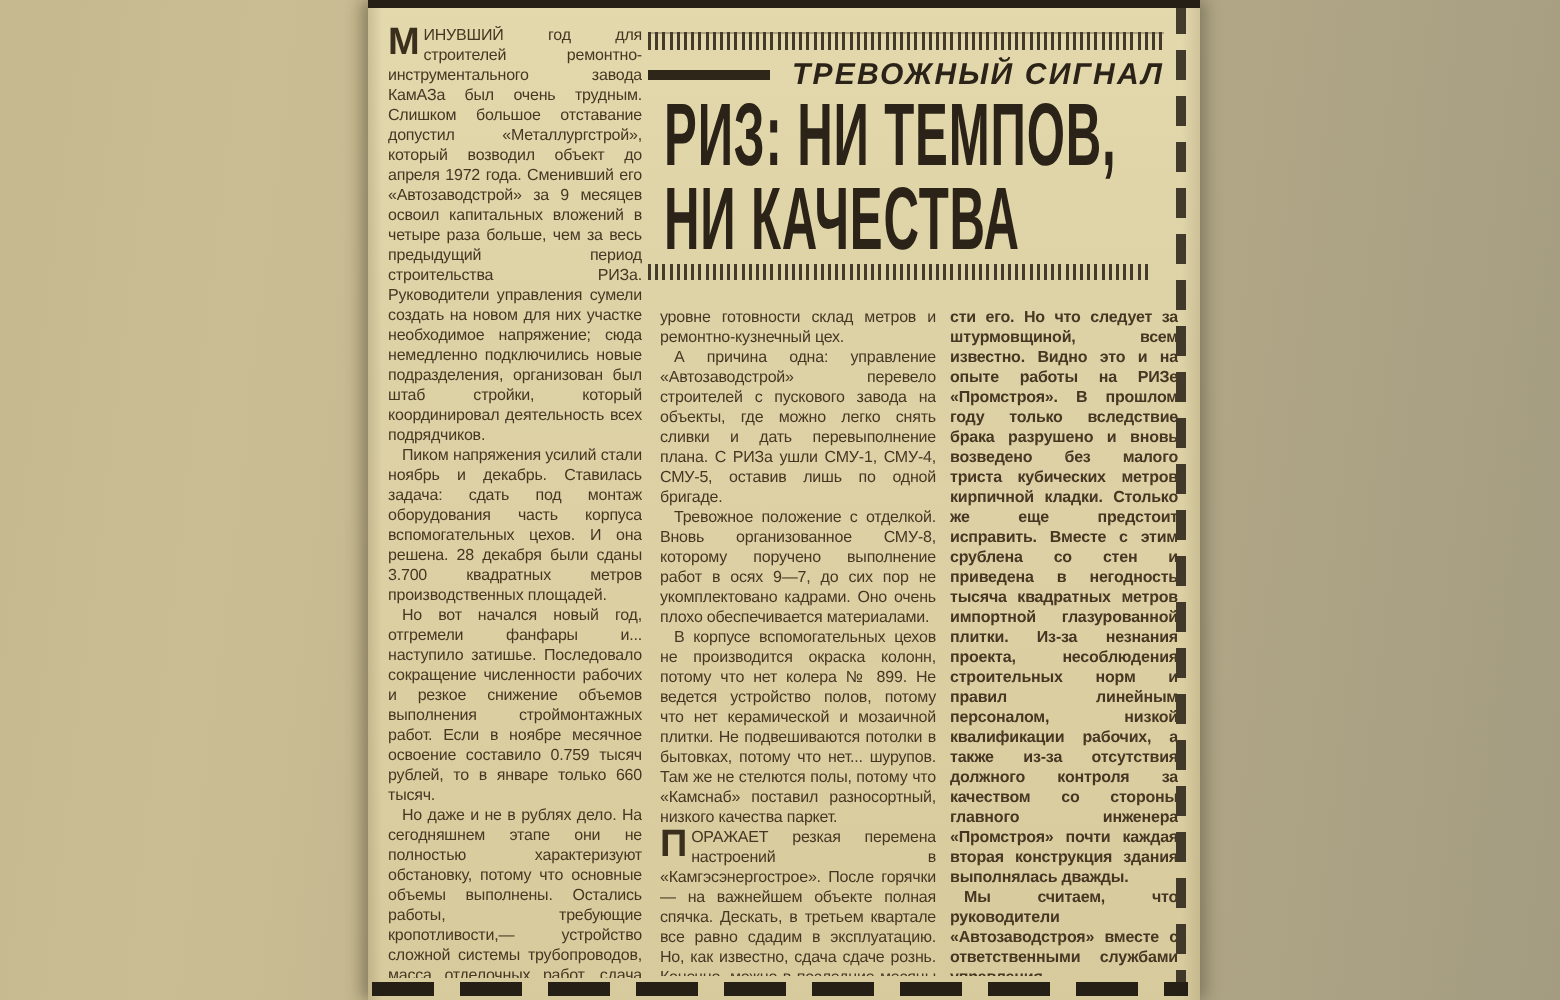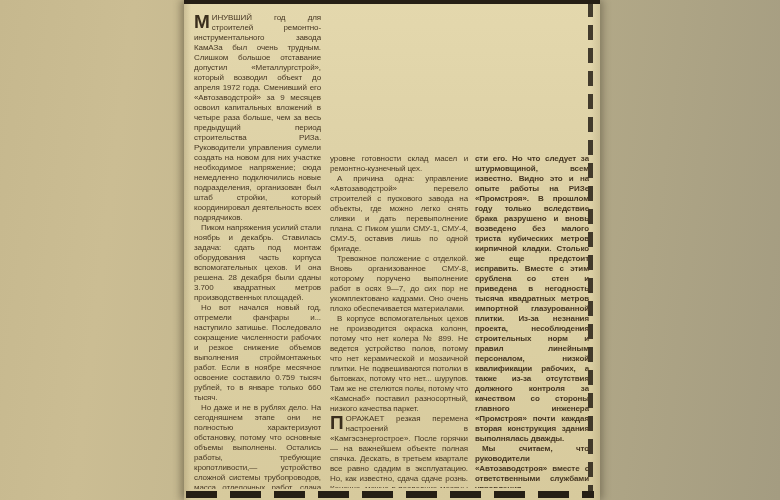--- a/index.html
+++ b/index.html
@@ -78,24 +78,34 @@
     <div class="right-dashes"></div>
     <div class="bottom-dashes"></div>
 
     <div class="col col1">
       <p class="p first"><span class="dropcap">М</span><span>ИНУВШИЙ год для строителей ремонтно-инструментального завода КамАЗа был очень трудным. Слишком большое отставание допустил «Металлургстрой», который возводил объект до апреля 1972 года. Сменивший его «Автозаводстрой» за 9 месяцев освоил капитальных вложений в четыре раза больше, чем за весь предыдущий период строительства РИЗа. Руководители управления сумели создать на новом для них участке необходимое напряжение; сюда немедленно подключились новые подразделения, организован был штаб стройки, который координировал деятельность всех подрядчиков.</span></p>
       <p class="p">Пиком напряжения усилий стали ноябрь и декабрь. Ставилась задача: сдать под монтаж оборудования часть корпуса вспомогательных цехов. И она решена. 28 декабря были сданы 3.700 квадратных метров производственных площадей.</p>
       <p class="p">Но вот начался новый год, отгремели фанфары и... наступило затишье. Последовало сокращение численности рабочих и резкое снижение объемов выполнения строймонтажных работ. Если в ноябре месячное освоение составило 0.759 тысяч рублей, то в январе только 660 тысяч.</p>
       <p class="p">Но даже и не в рублях дело. На сегодняшнем этапе они не полностью характеризуют обстановку, потому что основные объемы выполнены. Остались работы, требующие кропотливости,— устройство сложной системы трубопроводов, масса отделочных работ, сдача «чистых» полов и т. д. Это только по КВЦ. Непочатый край дел по двум станциям — оборотного водоснабжения и канализационной насосной. С сентября прошлого года стоят почти на одинаково низком</p>
     </div>
 
+    <div class="headline-box">
+      <div class="hatch hatch-top"></div>
+      <div class="kicker-row">
+        <span class="kicker-bar"></span>
+        <span class="kicker-text">ТРЕВОЖНЫЙ СИГНАЛ</span>
+      </div>
+      <div class="hl hl1">РИЗ: НИ ТЕМПОВ,</div>
+      <div class="hl hl2">НИ КАЧЕСТВА</div>
+      <div class="hatch hatch-bottom"></div>
+    </div>
 
     <div class="col col2">
-      <p class="p first">уровне готовности склад масел и ремонтно-кузнечный цех.</p>
-      <p class="p">А причина одна: управление «Автозаводстрой» перевело строителей с пускового завода на объекты, где можно легко снять сливки и дать перевыполнение плана. С Пиком ушли СМУ-1, СМУ-4, СМУ-5, оставив лишь по одной бригаде.</p>
+      <p class="p first">уровне готовности склад метров и ремонтно-кузнечный цех.</p>
+      <p class="p">А причина одна: управление «Автозаводстрой» перевело строителей с пускового завода на объекты, где можно легко снять сливки и дать перевыполнение плана. С РИЗа ушли СМУ-1, СМУ-4, СМУ-5, оставив лишь по одной бригаде.</p>
       <p class="p">Тревожное положение с отделкой. Вновь организованное СМУ-8, которому поручено выполнение работ в осях 9—7, до сих пор не укомплектовано кадрами. Оно очень плохо обеспечивается материалами.</p>
       <p class="p">В корпусе вспомогательных цехов не производится окраска колонн, потому что нет колера № 899. Не ведется устройство полов, потому что нет керамической и мозаичной плитки. Не подвешиваются потолки в бытовках, потому что нет... шурупов. Там же не стелются полы, потому что «Камснаб» поставил разносортный, низкого качества паркет.</p>
       <p class="p first"><span class="dropcap">П</span><span>ОРАЖАЕТ резкая перемена настроений в «Камгэсэнергострое». После горячки — на важнейшем объекте полная спячка. Дескать, в третьем квартале все равно сдадим в эксплуатацию. Но, как известно, сдача сдаче рознь. Конечно, можно в последние месяцы создать на РИЗе напряжение и любой ценой вве-</span></p>
     </div>
 
     <div class="col col3">
       <p class="p first">сти его. Но что следует за штурмовщиной, всем известно. Видно это и на опыте работы на РИЗе «Промстроя». В прошлом году только вследствие брака разрушено и вновь возведено без малого триста кубических метров кирпичной кладки. Столько же еще предстоит исправить. Вместе с этим срублена со стен и приведена в негодность тысяча квадратных метров импортной глазурованной плитки. Из-за незнания проекта, несоблюдения строительных норм и правил линейным персоналом, низкой квалификации рабочих, а также из-за отсутствия должного контроля за качеством со стороны главного инженера «Промстроя» почти каждая вторая конструкция здания выполнялась дважды.</p>
       <p class="p">Мы считаем, что руководители «Автозаводстроя» вместе с ответственными службами управления «Камгэсэнергострой» должны сделать из горьких фактов правильные выводы. Следует направить все усилия на то, чтобы РИЗ вступил в сроки, намеченные в обязательствах стройки на решающий год пятилетки.</p>
 
     </div>

